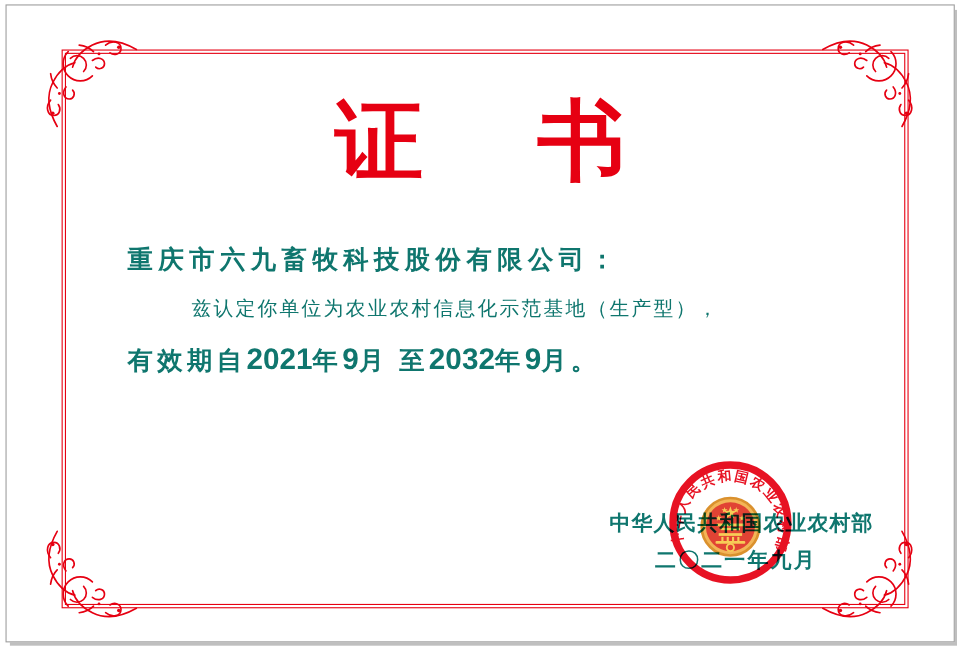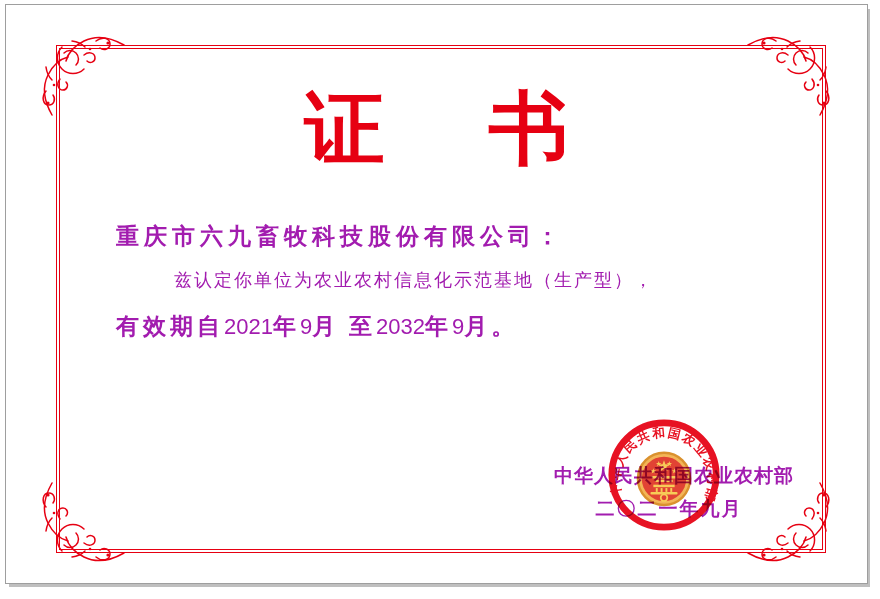--- a/index.html
+++ b/index.html
@@ -22,29 +22,29 @@
   .corner.tr{right:33px;top:28px;transform:scaleX(-1);}
   .corner.bl{left:32px;bottom:18px;transform:scaleY(-1);}
   .corner.br{right:33px;bottom:18px;transform:scale(-1,-1);}
 
   
   .title{position:absolute;left:0;right:0;top:84px;display:flex;
          justify-content:center;gap:104px;color:#e60012;
          font-size:80px;font-weight:bold;line-height:1;}
 
   
-  .ink{color:#a21caf;}
+  .ink{color:#0f766e;}
   .recipient{position:absolute;left:110px;top:216px;font-size:23px;
              letter-spacing:5px;font-weight:bold;}
   .body-line{position:absolute;left:110px;top:263px;width:700px;
              font-size:18px;letter-spacing:2px;font-weight:normal;text-indent:58px;}
   .validity{position:absolute;left:110px;top:306px;font-size:23px;
             letter-spacing:4px;font-weight:bold;}
   .validity .num{font-family:"Liberation Sans","DejaVu Sans",sans-serif;
-                 font-size:22px;font-weight:normal;letter-spacing:0;}
+                 font-size:27px;font-weight:bold;letter-spacing:0;}
 
   
   .signature{position:absolute;left:548px;top:458px;width:230px;
              text-align:center;font-weight:bold;}
   .issuer{font-size:19px;letter-spacing:1px;white-space:nowrap;}
   .issue-date{font-size:19px;letter-spacing:2px;margin-top:7px;}
 
   
   .seal{position:absolute;left:600px;top:412px;width:116px;height:116px;
         mix-blend-mode:multiply;opacity:.93;}

